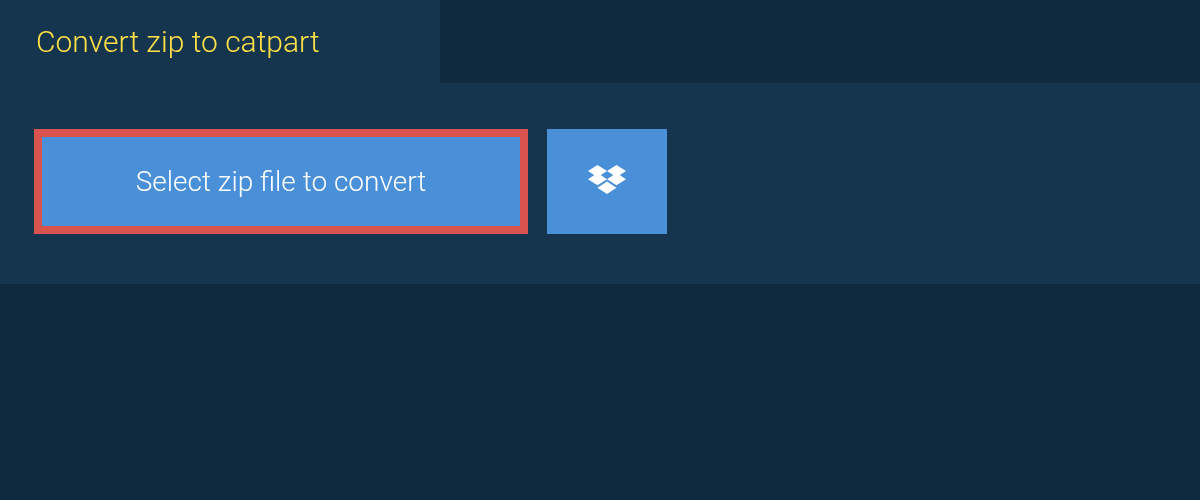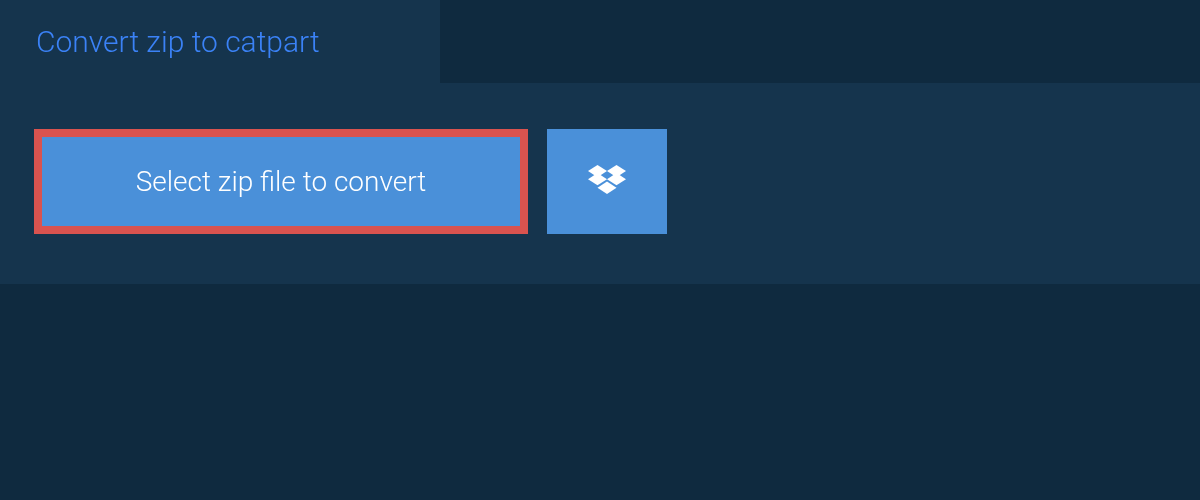--- a/index.html
+++ b/index.html
@@ -12,21 +12,21 @@
       height: 500px;
       background: #0f2a3f;
       font-family: -apple-system, BlinkMacSystemFont, "Segoe UI", Roboto, sans-serif;
       overflow: hidden;
     }
     .tab-container {
       display: flex;
     }
     .tab {
       background: #15344d;
-      color: #3b82f6;
+      color: #fde047;
       font-size: 30px;
       font-weight: 300;
       padding: 24px 36px;
       width: 440px;
     }
     .panel {
       background: #15344d;
       padding: 46px 34px 50px 34px;
       width: 100%;
     }

